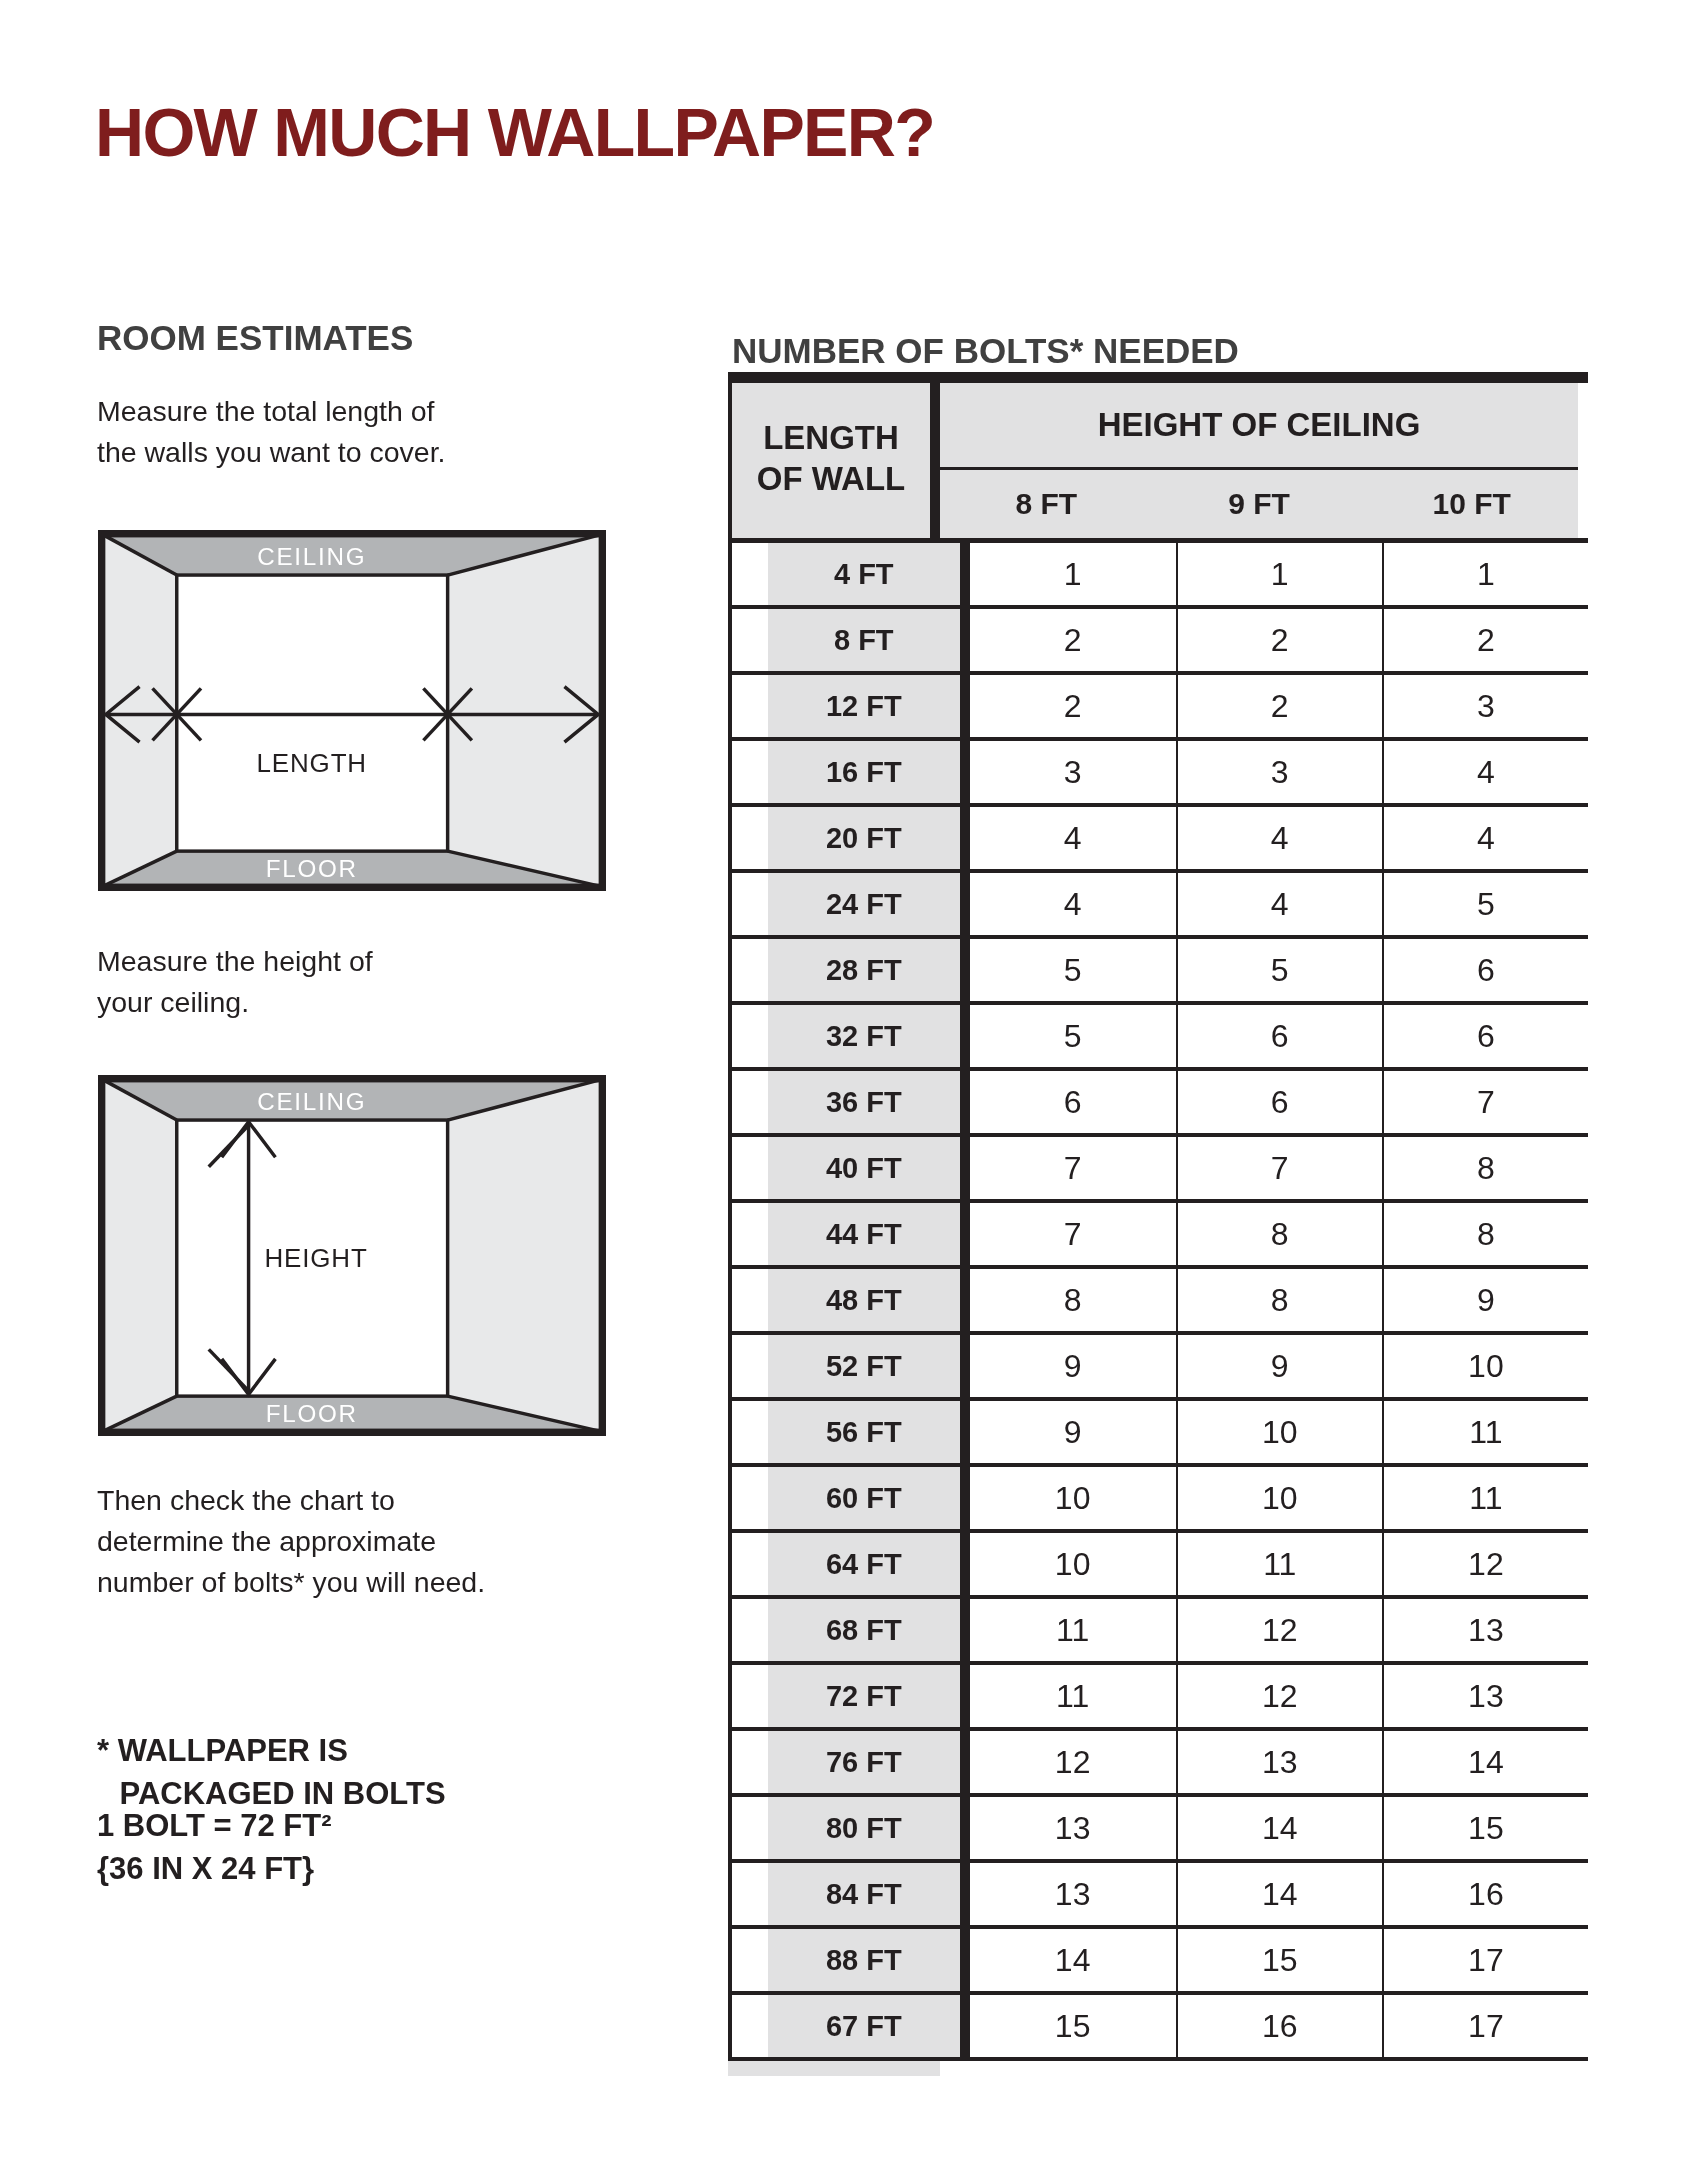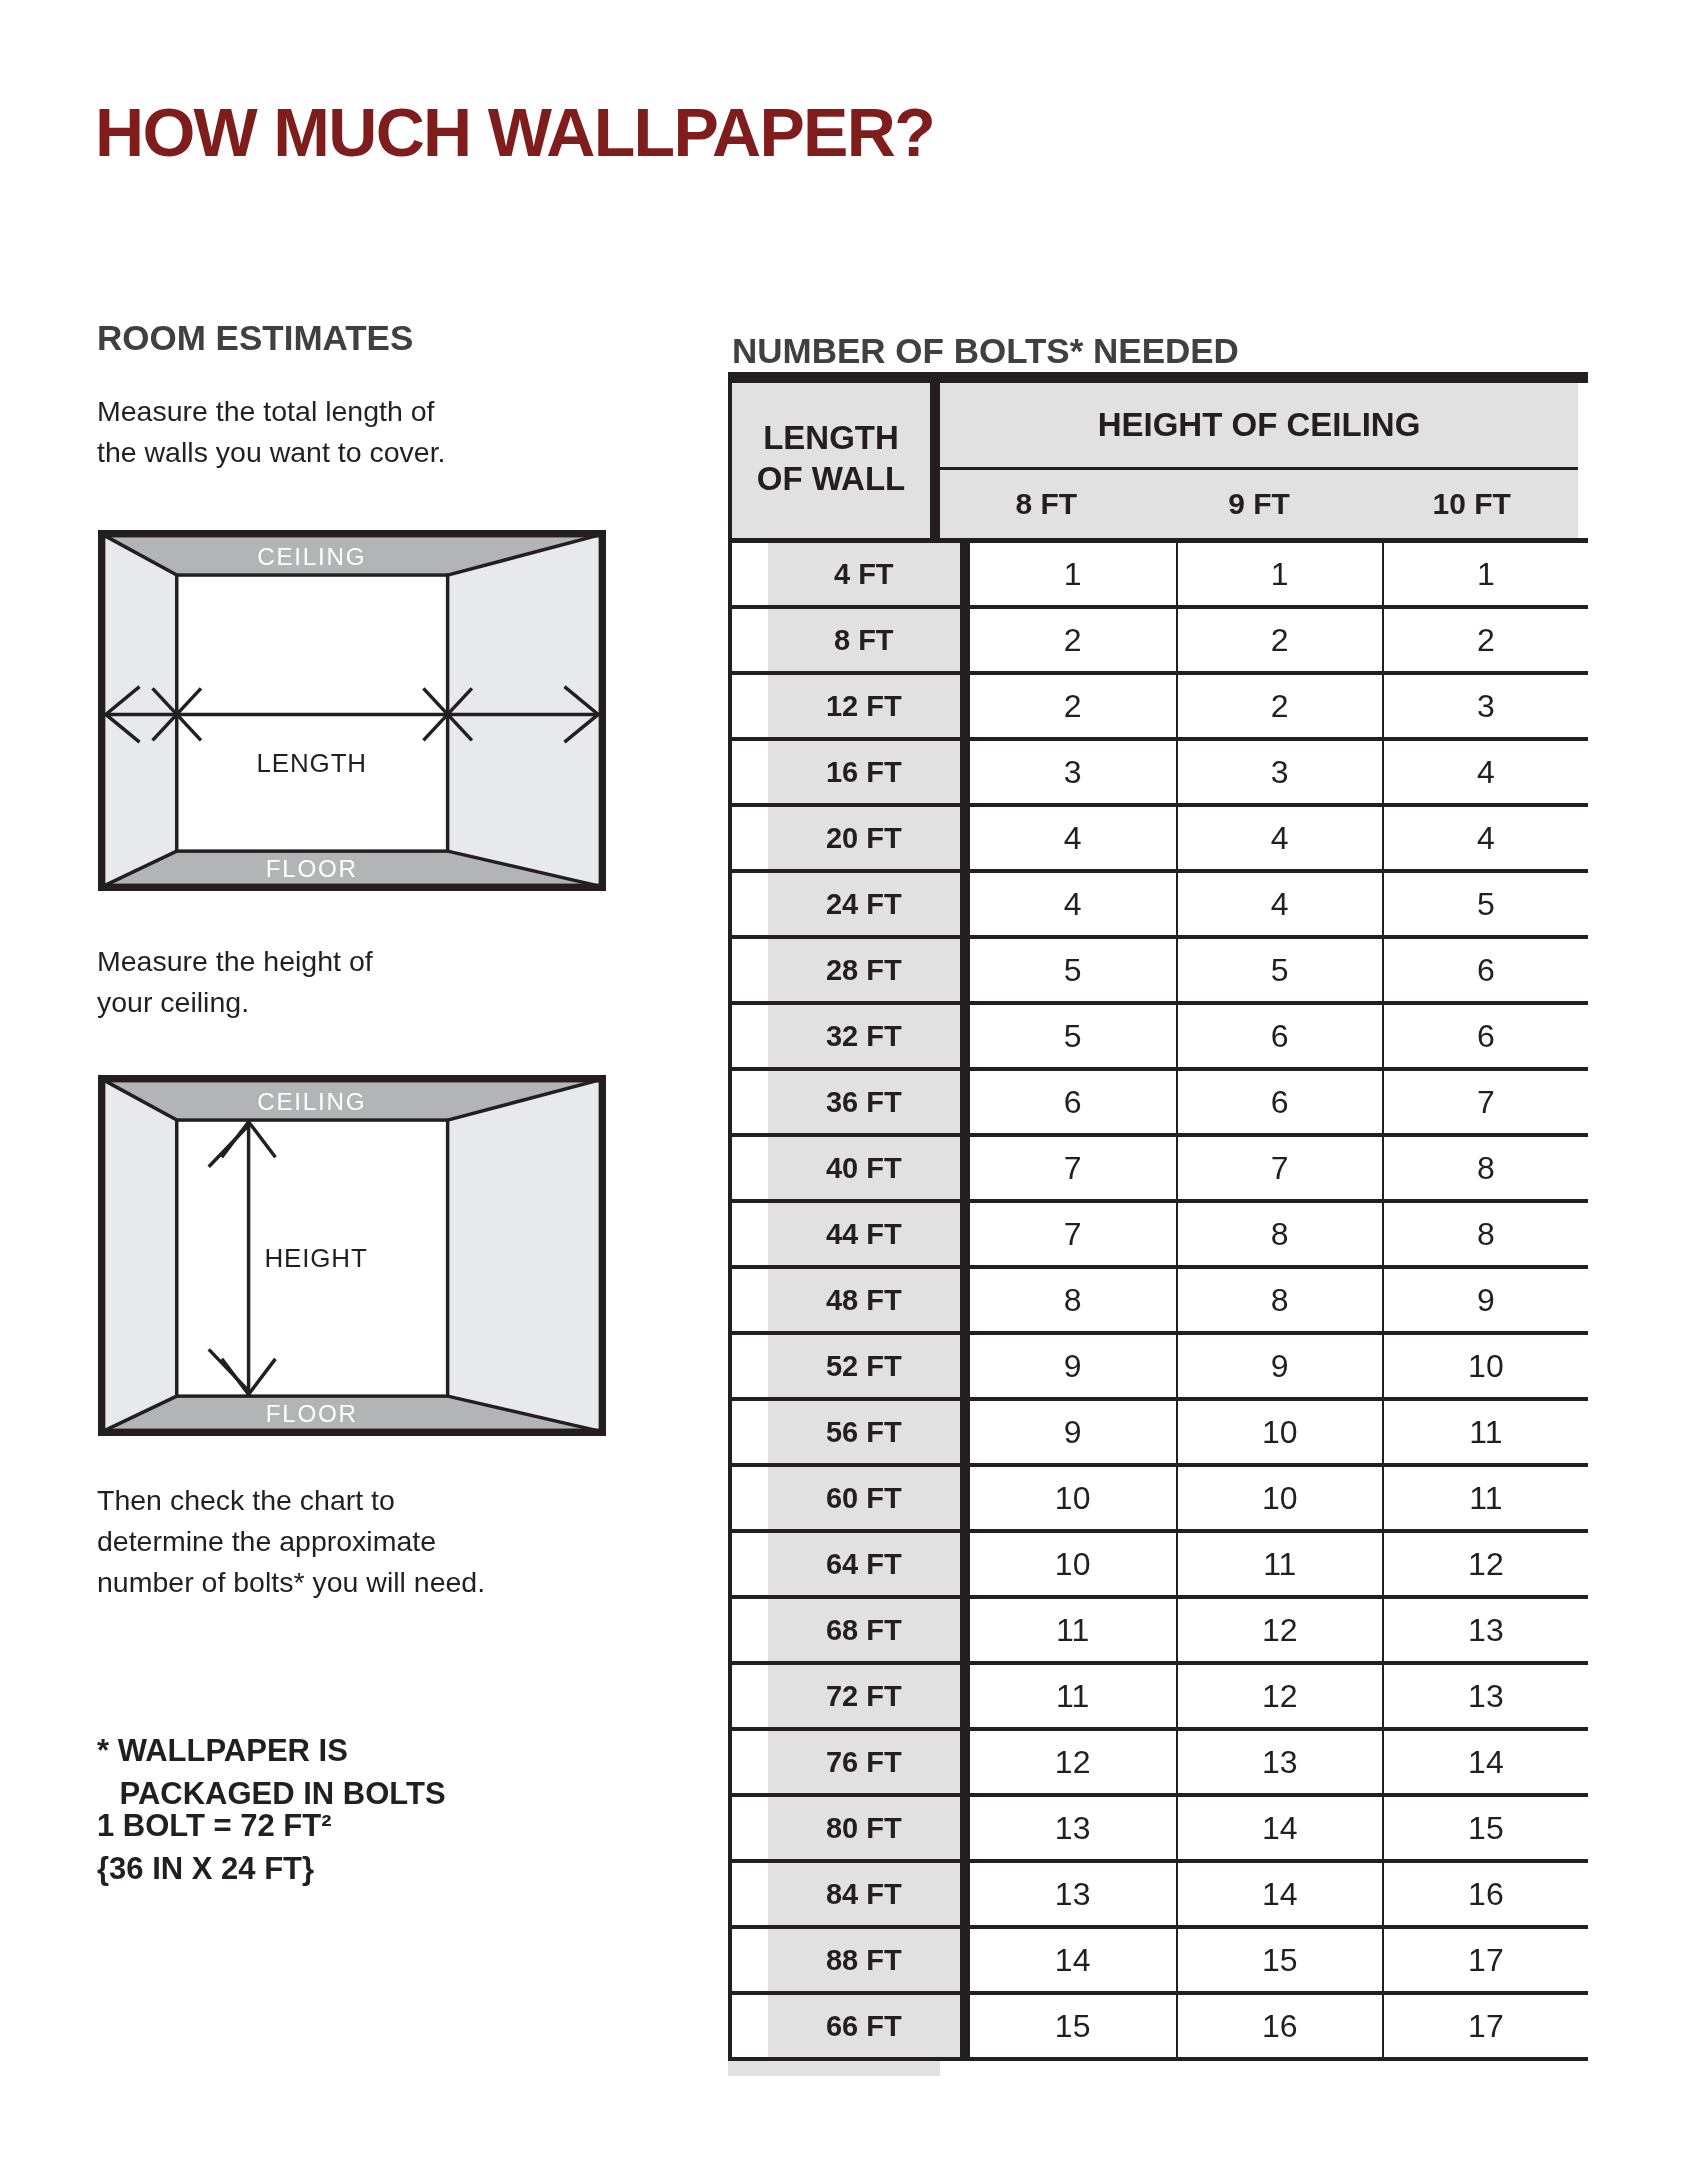--- a/index.html
+++ b/index.html
@@ -309,21 +309,21 @@
             <div class="val-cell">14</div>
             <div class="val-cell">16</div>
           </div>
           <div class="t-row">
             <div class="label-cell">88 FT</div>
             <div class="val-cell">14</div>
             <div class="val-cell">15</div>
             <div class="val-cell">17</div>
           </div>
           <div class="t-row">
-            <div class="label-cell">66 FT</div>
+            <div class="label-cell">67 FT</div>
             <div class="val-cell">15</div>
             <div class="val-cell">16</div>
             <div class="val-cell">17</div>
           </div>
         </div>
     </div>
     <div id="t-stub"></div>
   </div>
 
 </div>

